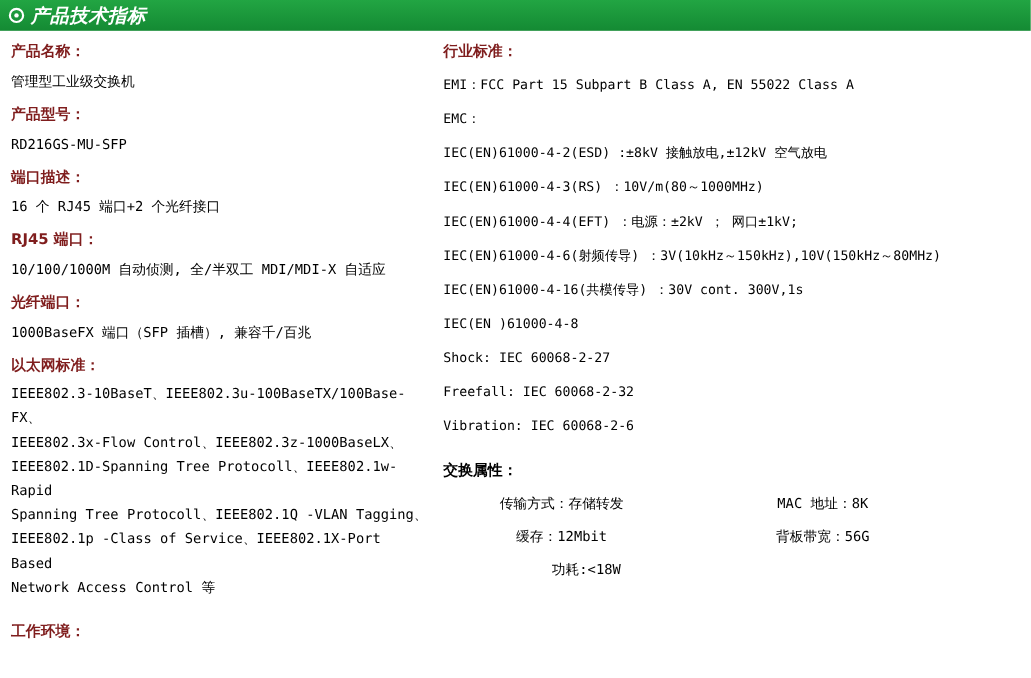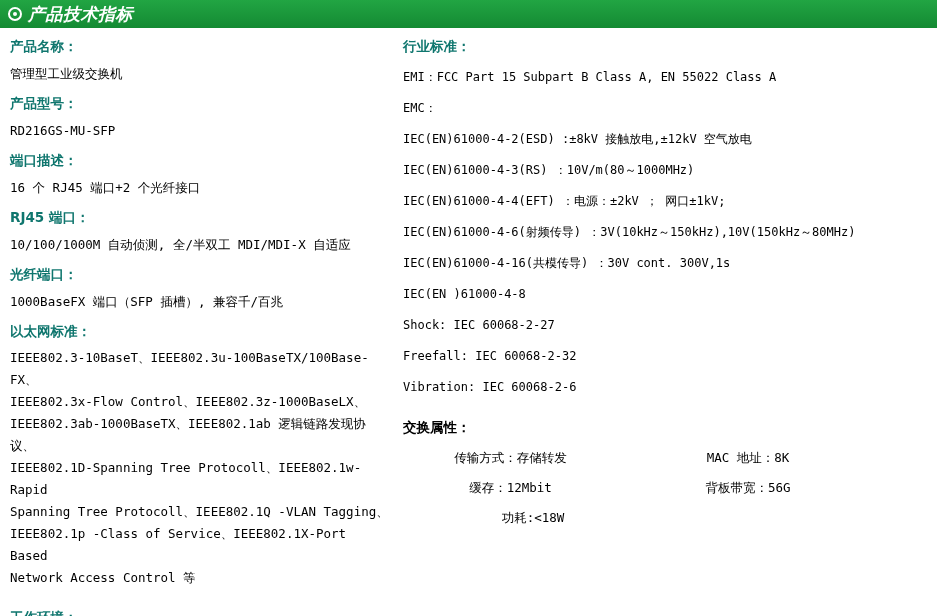--- a/index.html
+++ b/index.html
@@ -64,21 +64,21 @@
     width: 395px;
     padding: 10px 6px 0 10px;
     box-sizing: border-box;
   }
   .col-right {
     width: 542px;
     padding: 10px 6px 0 8px;
     box-sizing: border-box;
   }
   .sec-title {
-    color: #0f766e;
+    color: #7f1d1d;
     font-weight: bold;
     font-size: 13.5px;
     margin: 0 0 6px 0;
     font-family: "DejaVu Sans", sans-serif;
   }
   .sec-title.green {
     color: #000000;
   }
   .body-text {
     font-size: 12.5px;
@@ -157,21 +157,20 @@
 
       <div class="block">
         <div class="sec-title">光纤端口：</div>
         <div class="body-text">1000BaseFX 端口（SFP 插槽）, 兼容千/百兆</div>
       </div>
 
       <div class="block">
         <div class="sec-title">以太网标准：</div>
         <div class="body-text tight" style="margin:0">IEEE802.3-10BaseT、IEEE802.3u-100BaseTX/100Base-FX、</div>
         <div class="body-text tight" style="margin:0">IEEE802.3x-Flow Control、IEEE802.3z-1000BaseLX、</div>
-        <div class="body-text tight" style="margin:0">IEEE802.3ab-1000BaseTX、IEEE802.1ab 逻辑链路发现协议、</div>
         <div class="body-text tight" style="margin:0">IEEE802.1D-Spanning Tree Protocoll、IEEE802.1w-Rapid</div>
         <div class="body-text tight" style="margin:0">Spanning Tree Protocoll、IEEE802.1Q -VLAN Tagging、</div>
         <div class="body-text tight" style="margin:0">IEEE802.1p -Class of Service、IEEE802.1X-Port Based</div>
         <div class="body-text tight" style="margin:0 0 20px 0">Network Access Control 等</div>
       </div>
 
       <div class="block">
         <div class="sec-title">工作环境：</div>
 
       </div>

